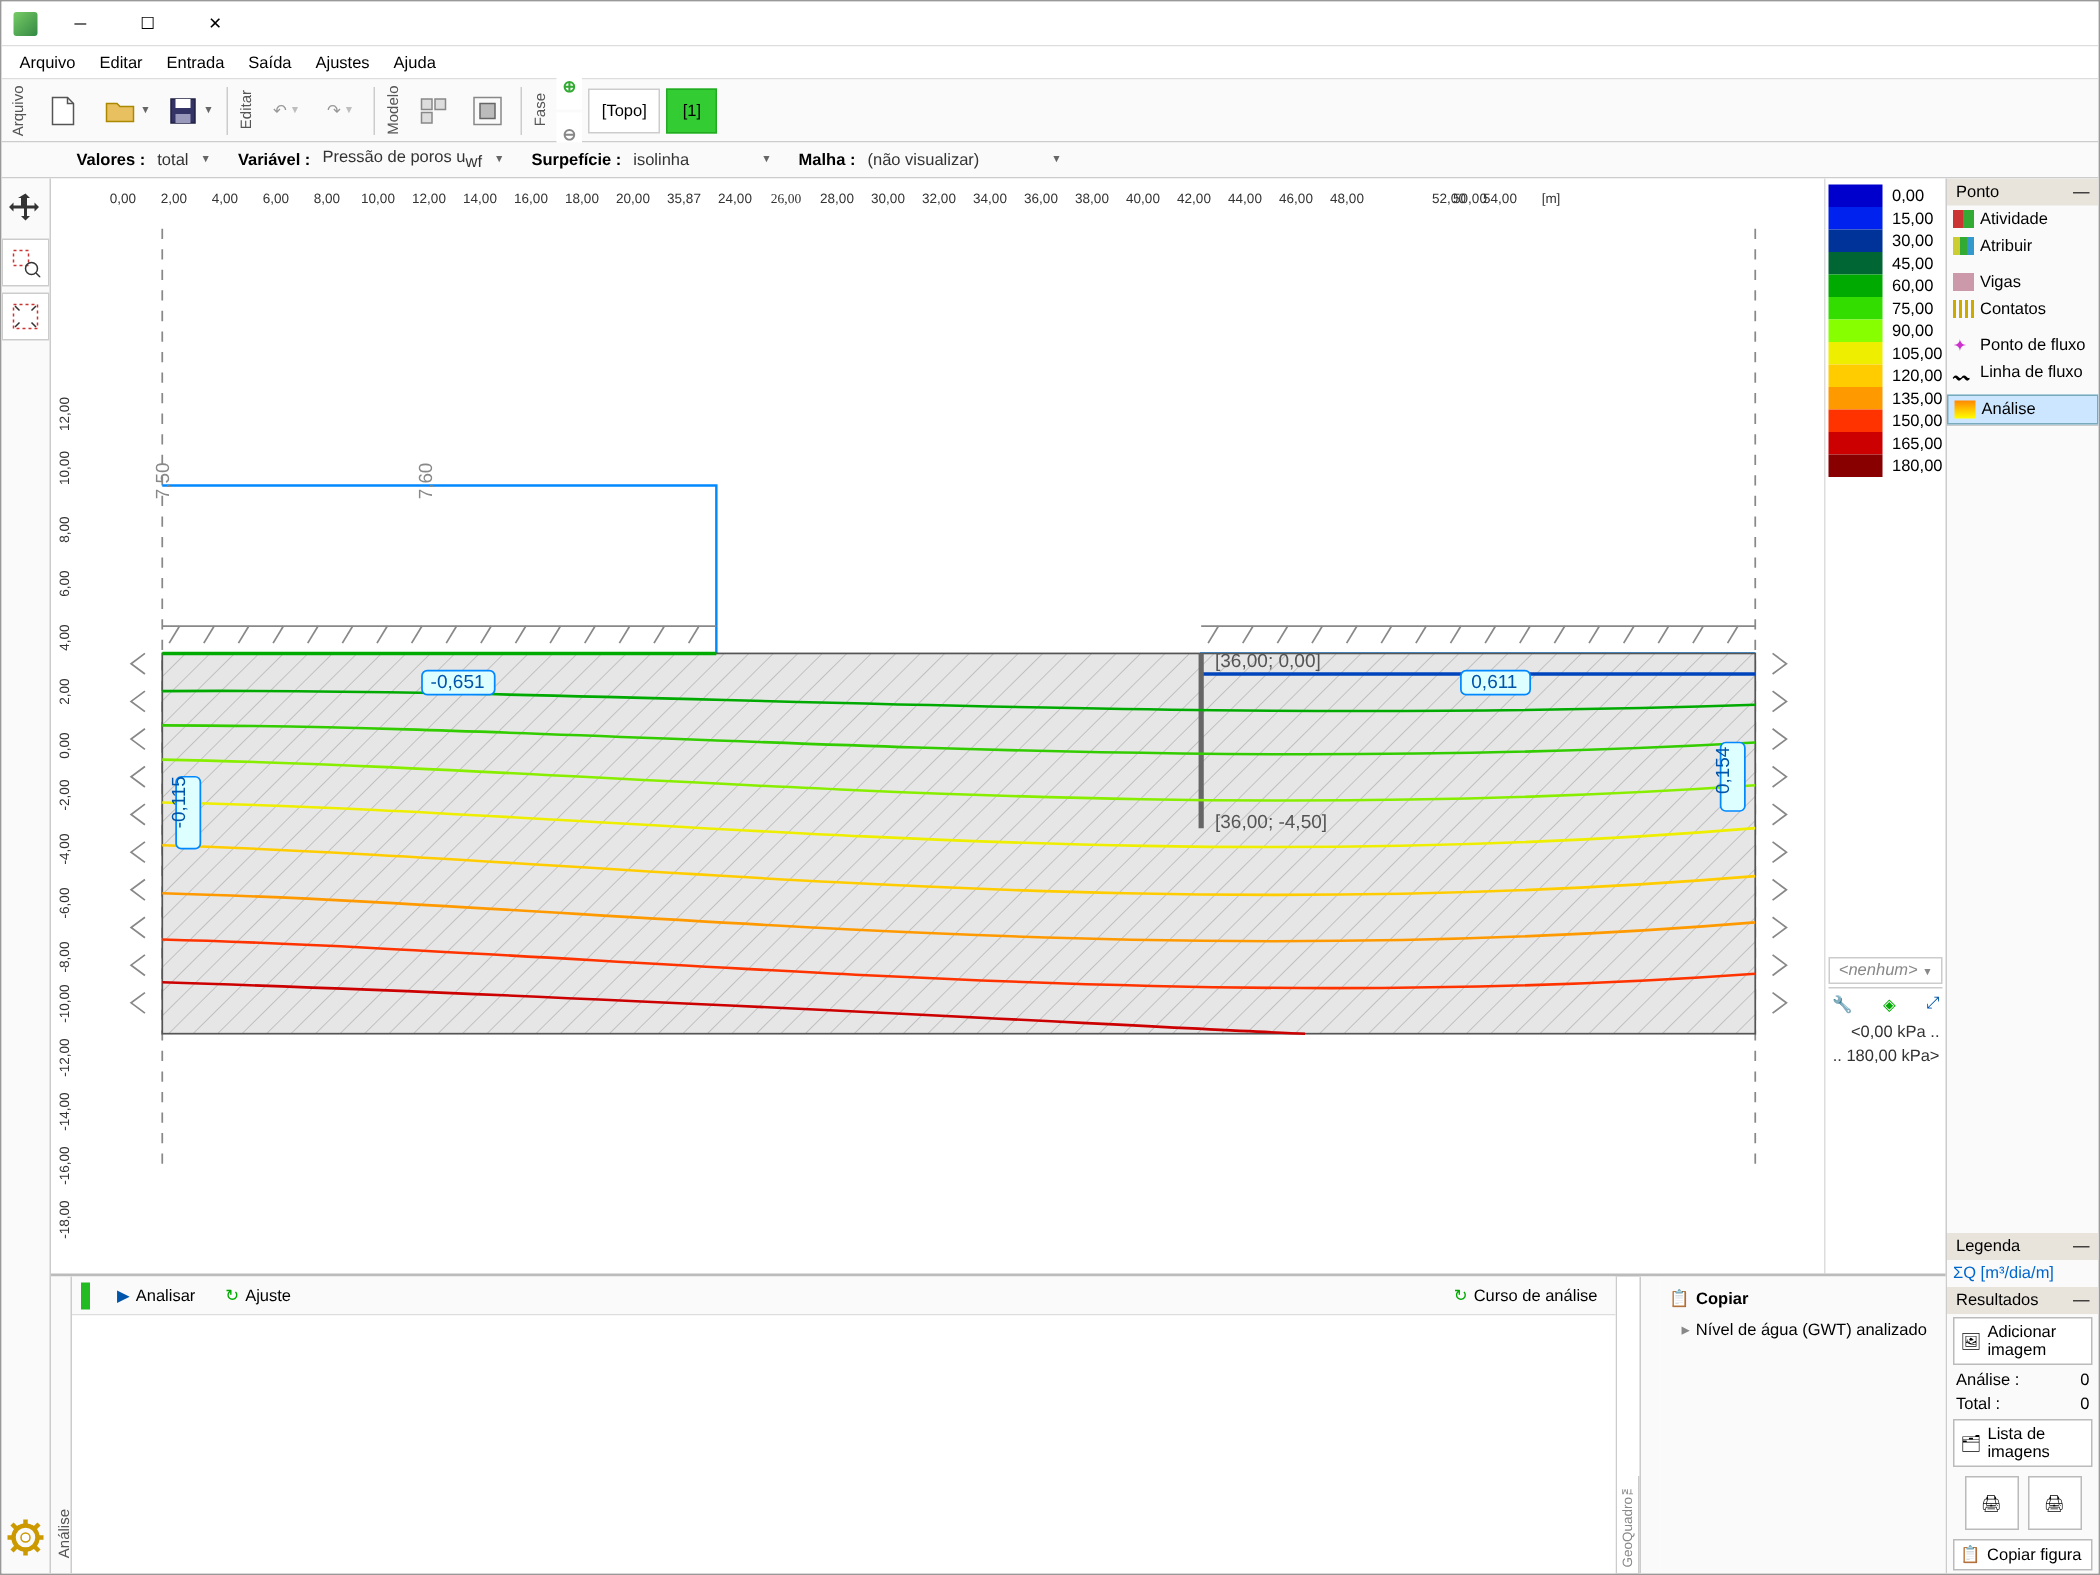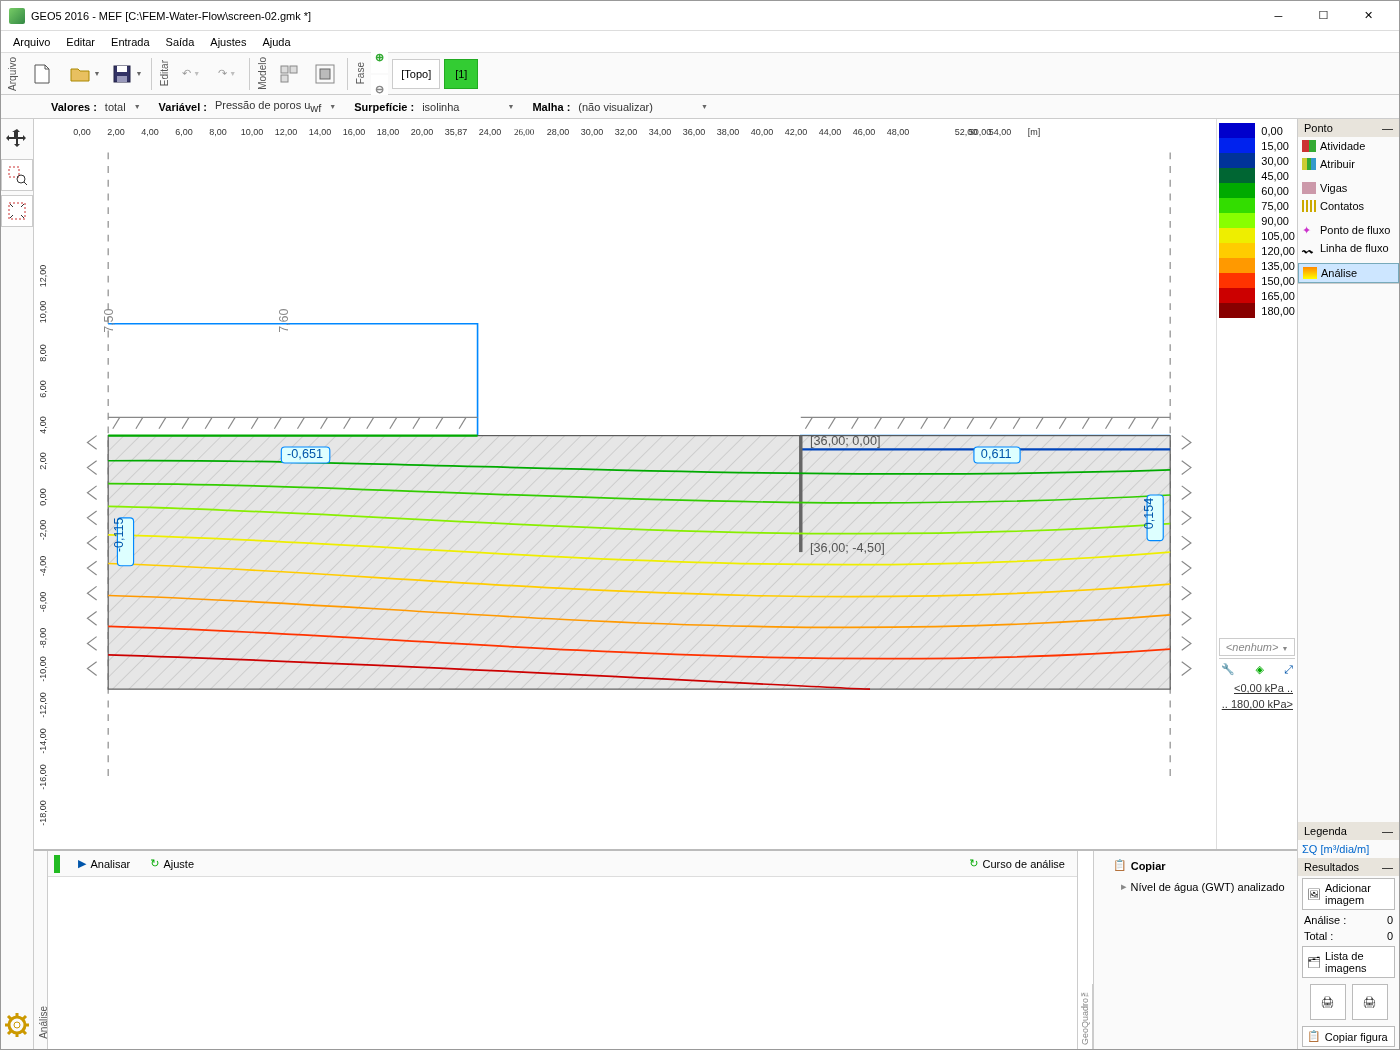--- a/index.html
+++ b/index.html
@@ -32,21 +32,21 @@
 .ruler-h { position: absolute; top: 0; left: 28px; right: 0; height: 22px; }
 .ruler-h .tick { position: absolute; top: 8px; font-size: 9px; color: #333; transform: translateX(-50%); }
 .ruler-v { position: absolute; top: 22px; left: 0; width: 28px; bottom: 0; }
 .ruler-v .tick { position: absolute; left: 4px; font-size: 9px; color: #333; writing-mode: vertical-rl; transform: rotate(180deg) translateY(50%); }
 .canvas { position: absolute; top: 22px; left: 28px; right: 0; bottom: 0; }
 .legend-col { background: #fff; border-left: 1px solid #ddd; padding: 4px 2px; font-size: 10px; }
 .legend-row { display: flex; align-items: center; height: 15px; }
 .legend-swatch { width: 36px; height: 15px; margin-right: 6px; }
 .legend-none { color: #888; font-style: italic; padding: 2px; text-align: center; border: 1px solid #ccc; margin-top: 320px;}
 .legend-mini-tools { display: flex; justify-content: space-between; padding: 4px 2px; border-top: 1px solid #ccc; margin-top: 2px;}
-.legend-range { text-align: right; padding: 2px; color: #333; text-decoration: underline; }
+.legend-range { text-align: right; padding: 2px; color: #333; }
 .msgpanel { flex: 1; display: flex; flex-direction: column; border-right: 1px solid #ccc; }
 .msgbar { height: 26px; display: flex; align-items: center; padding: 0 6px; gap: 8px; border-bottom: 1px solid #ddd; background: #fafafa; }
 .msgbar .ind { width: 6px; height: 18px; background: #2b2; margin-right: 4px; }
 .msgbar .mbtn { display: flex; align-items: center; gap: 4px; padding: 2px 6px; }
 .msgbody { flex: 1; padding: 6px 10px; background: #fff; }
 .msgbody .ok { color: #0a0; font-weight: bold; }
 .msgbody .user { color: #c00; font-weight: bold; }
 .geoq { writing-mode: vertical-rl; transform: rotate(180deg); padding: 4px 2px; color: #888; font-size: 9px; align-self: flex-end; border-left:1px solid #ccc;}
 .copypanel { width: 190px; background: #fafafa; padding: 4px 0; }
 .copypanel .hdr { display: flex; align-items: center; gap: 4px; padding: 4px 6px; font-weight: bold; }
@@ -62,21 +62,20 @@
 .rp-btn { border: 1px solid #bbb; background: #fff; padding: 3px 4px; display: flex; align-items: center; gap: 4px; margin: 2px 4px; }
 .rp-printers { display: flex; justify-content: center; gap: 6px; padding: 4px; }
 .rp-printer { width: 36px; height: 36px; border: 1px solid #bbb; background: #fff; display:flex; align-items:center; justify-content:center;}
 .analise-tab { writing-mode: vertical-rl; transform: rotate(180deg); padding: 6px 2px; color: #555; font-size: 10px; position:absolute; left:2px; bottom:4px;}
 </style>
 </head>
 <body>
 
 <div class="titlebar">
   <div class="appicon"></div>
-  <div class="title">GEO5 2016 - MEF [C:\FEM-Water-Flow\screen-02.gmk *]</div>
   <div class="winbtns">
     <div class="winbtn">─</div>
     <div class="winbtn">☐</div>
     <div class="winbtn">✕</div>
   </div>
 </div>
 
 <div class="menubar">
   <span>Arquivo</span>
   <span>Editar</span>

